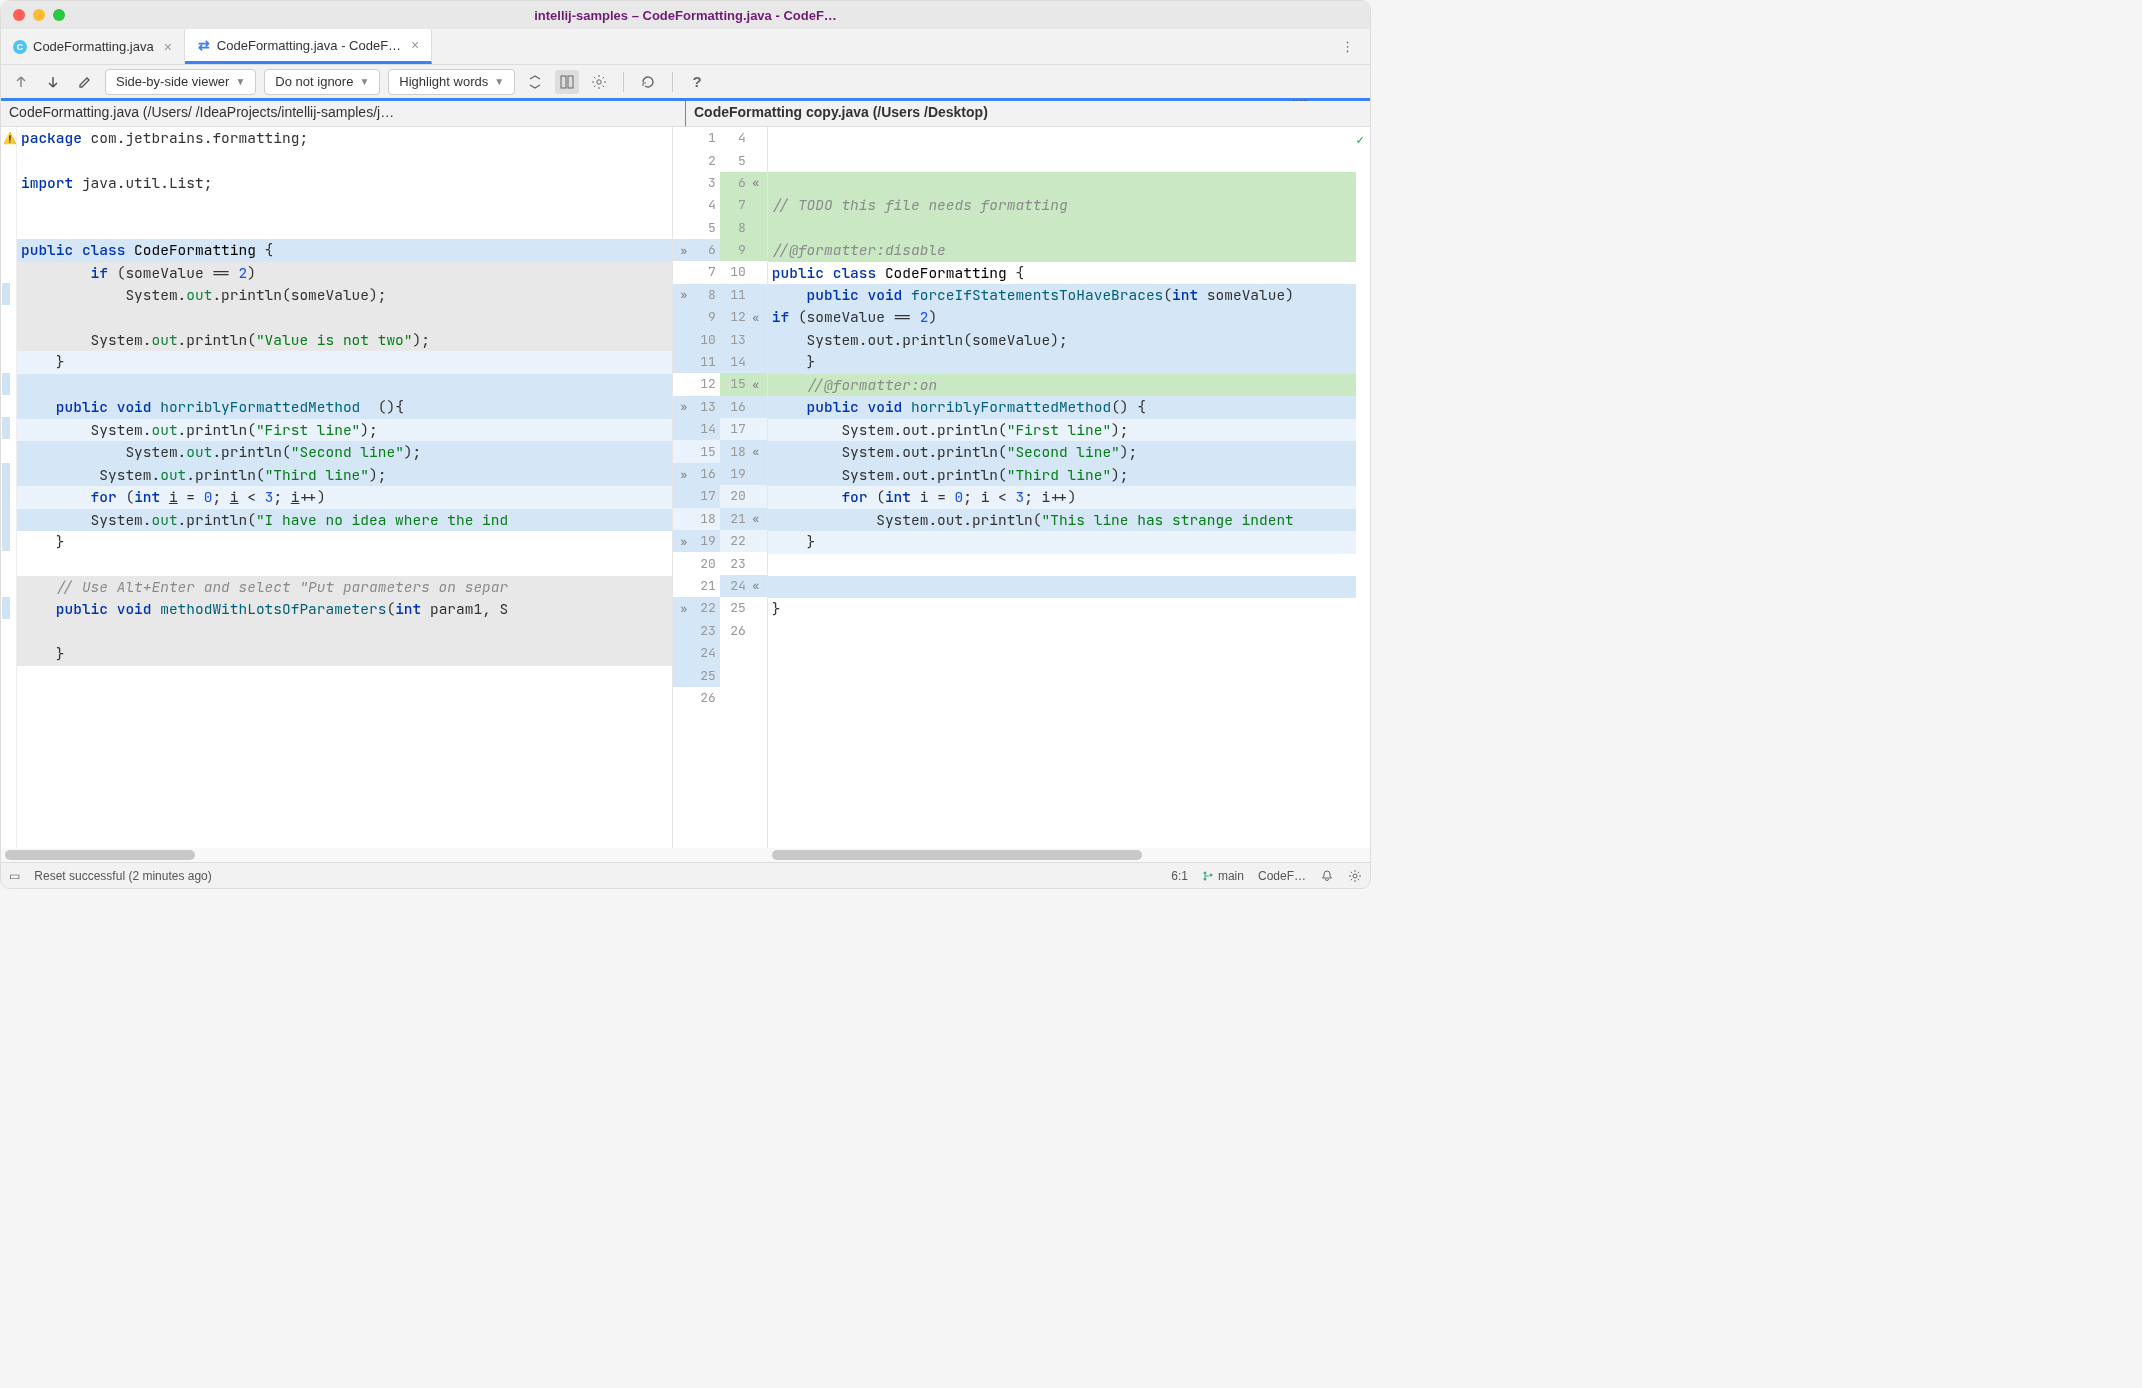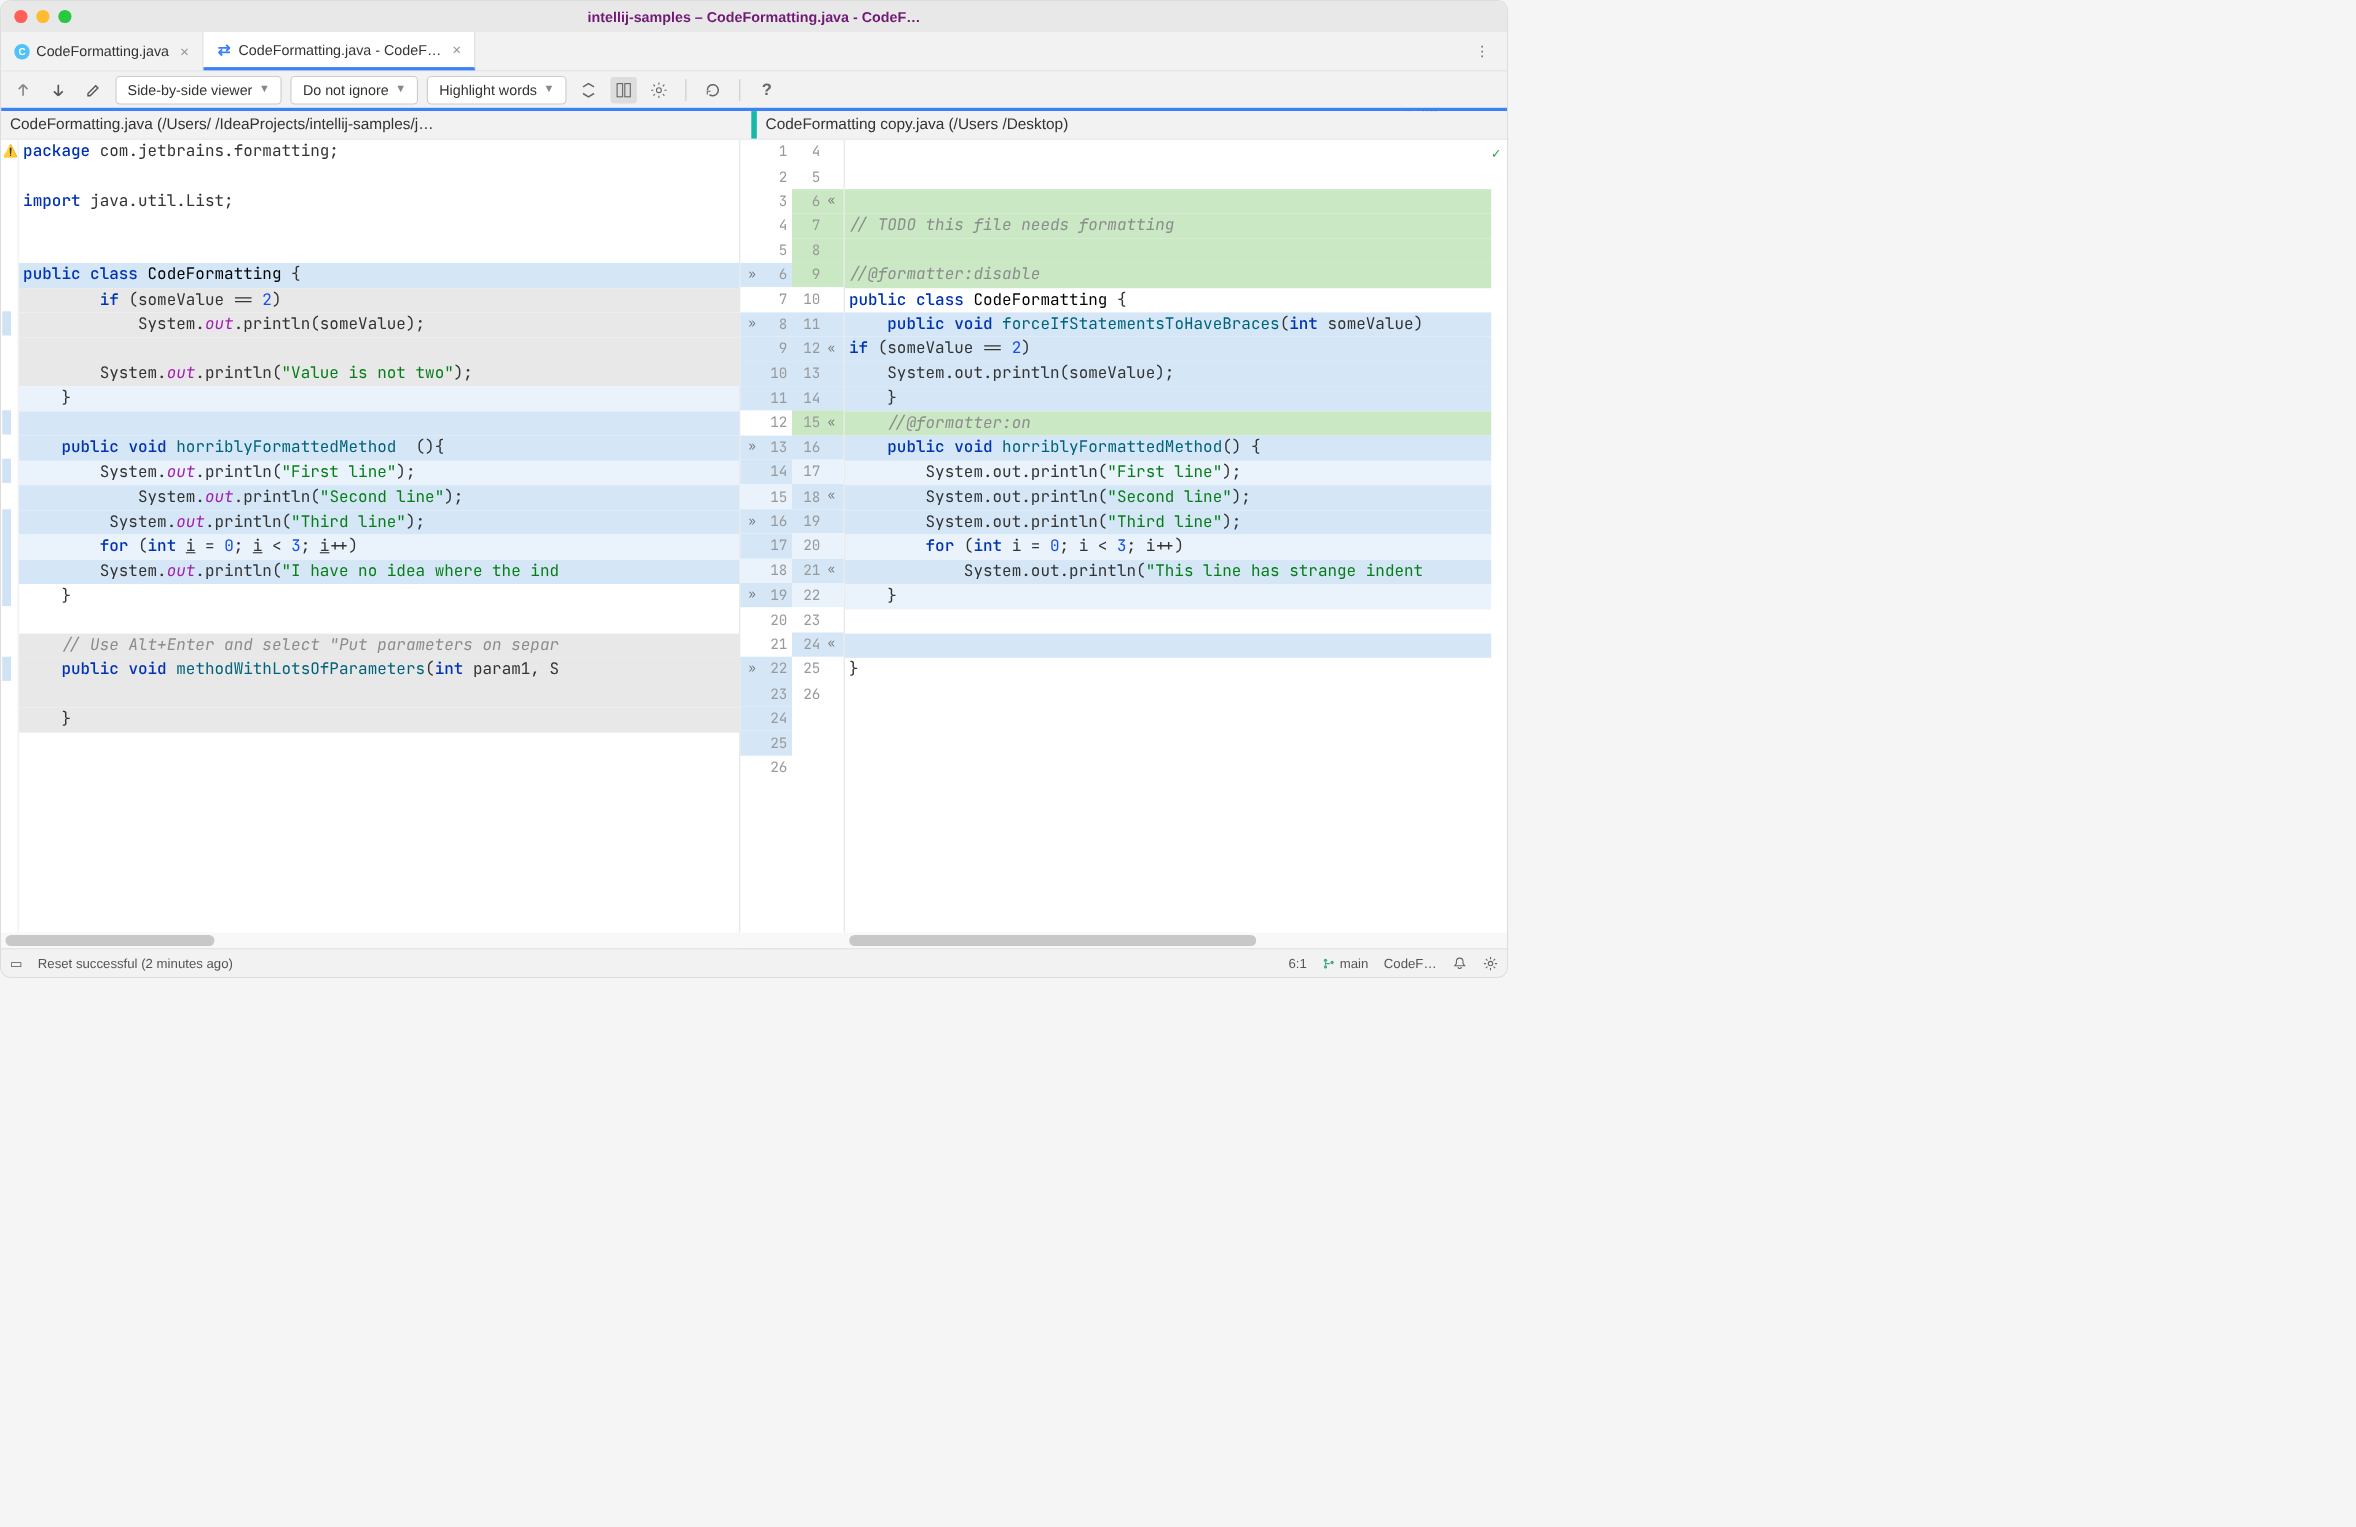--- a/index.html
+++ b/index.html
@@ -90,21 +90,21 @@
 .tb-spacer { flex: 1; }
 .diff-count { font-size: 14px; color: #555; padding-right: 6px; margin-top: 48px; }
 
 .path-row {
   height: 26px;
   display: flex;
   border-bottom: 1px solid #ddd;
   font-size: 14px;
 }
 .path-cell { flex: 1; padding: 3px 8px; overflow: hidden; white-space: nowrap; text-overflow: ellipsis; background: #f2f2f2; }
-.path-cell + .path-cell { border-left: 5px solid #14b8a6; }
+.path-cell + .path-cell { border-left: 1px solid #14b8a6; font-weight: bold; }
 
 .diff-body {
   flex: 1;
   display: flex;
   background: #fff;
   overflow: hidden;
   font-family: "JetBrains Mono", Menlo, Consolas, monospace;
   font-size: 14.5px;
   line-height: 1.55;
   position: relative;
@@ -127,21 +127,21 @@
 .bg-blue-light { background: #eaf2fb; }
 .bg-green { background: #c9e8c3; }
 .bg-gray { background: #e8e8e8; }
 
 .kw { color: #0033b3; font-weight: 500; }
 .type { color: #000; }
 .method { color: #00627a; }
 .num { color: #1750eb; }
 .str { color: #067d17; }
 .cmt { color: #8c8c8c; font-style: italic; }
-.field { color: #a21caf; font-style: italic; }
+.field { color: #15803d; }
 
 .left-gutter-strip {
   width: 16px;
   background: #fff;
   border-right: 1px solid #eee;
   flex-shrink: 0;
   position: relative;
 }
 .warn-badge { position: absolute; top: 3px; left: 2px; font-size: 11px; }
 .green-tick  { position: absolute; top: 3px; right: 6px; color: #28a745; font-size: 13px; }

